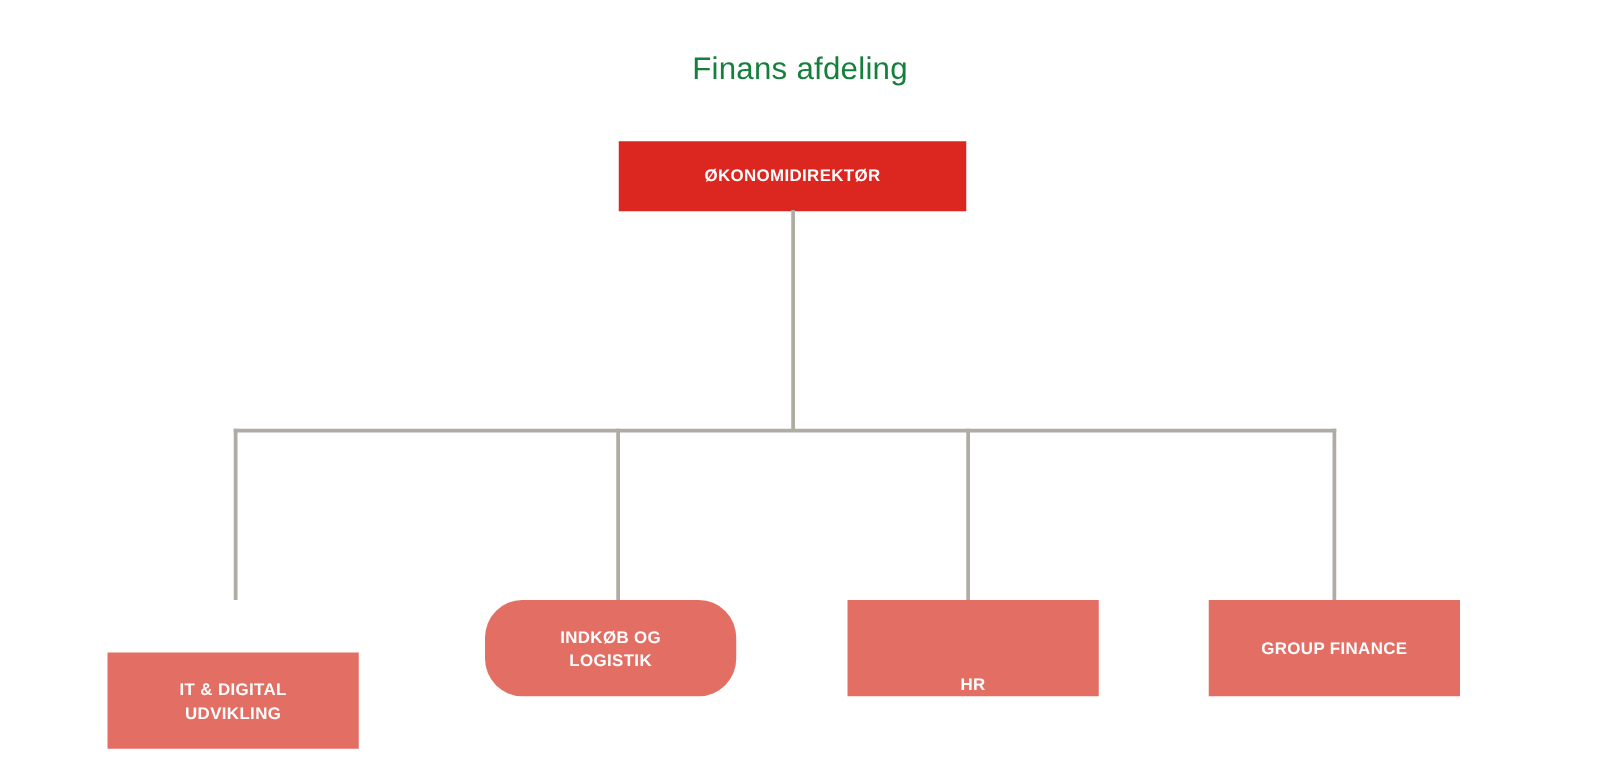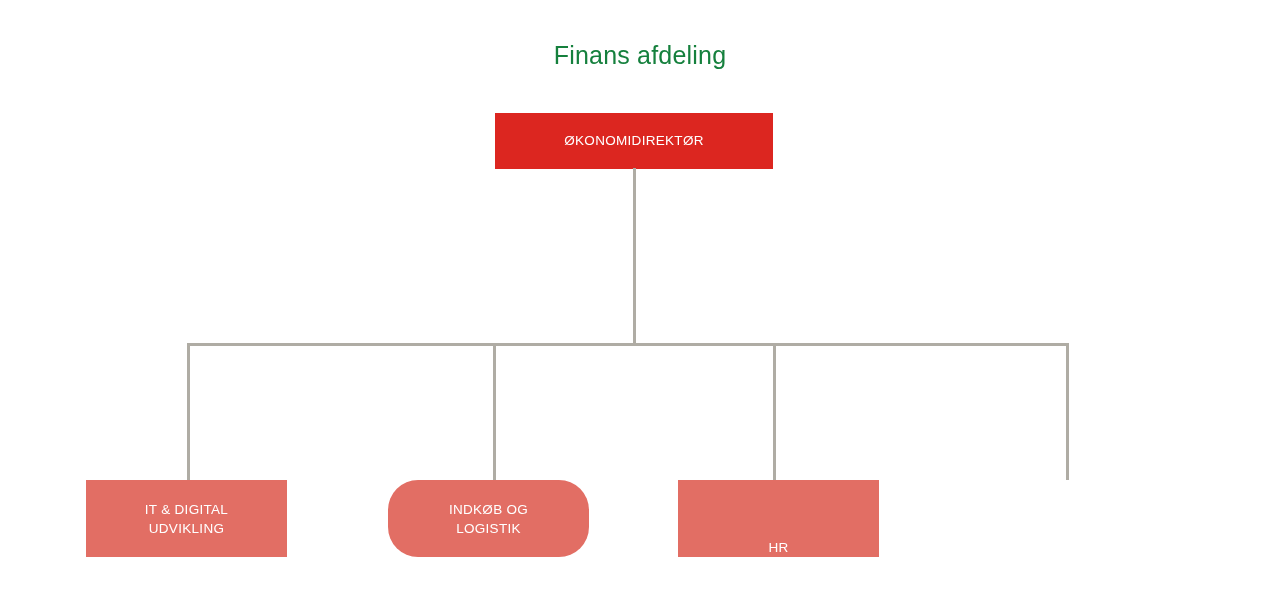--- a/index.html
+++ b/index.html
@@ -46,21 +46,21 @@
   
   .node {
     position: absolute;
     display: flex;
     align-items: center;
     justify-content: center;
     text-align: center;
     box-sizing: border-box;
   }
   .node-label {
-    font-weight: normal;
+    font-weight: bold;
     color: #ffffff;
     text-transform: uppercase;
     letter-spacing: 0.3px;
     white-space: pre-line;
   }
 
   .node-root {
     left: 495px;
     top: 113px;
     width: 278px;
@@ -76,21 +76,21 @@
     top: 480px;
     width: 201px;
     height: 77px;
     background: #e26e64;
   }
   .node-child .node-label {
     font-size: 13.5px;
     line-height: 19px;
   }
 
-  .child-0 { left: 86px; }
+  .child-0 { left: 86px; margin-top: 42px; }
   .child-1 { left: 388px; border-radius: 30px; }
   .child-2 { left: 678px; align-items: flex-end; }
   .child-3 { left: 967px; }
 </style>
 </head>
 <body>
 
 <div id="org-chart">
 
   <div class="chart-title">Finans afdeling</div>
@@ -115,14 +115,17 @@
 
   <div class="node node-child child-1">
     <span class="node-label">INDKØB OG
 LOGISTIK</span>
   </div>
 
   <div class="node node-child child-2">
     <span class="node-label">HR</span>
   </div>
 
+  <div class="node node-child child-3">
+    <span class="node-label">GROUP FINANCE</span>
+  </div>
 
 </div>
 
 </body></html>

